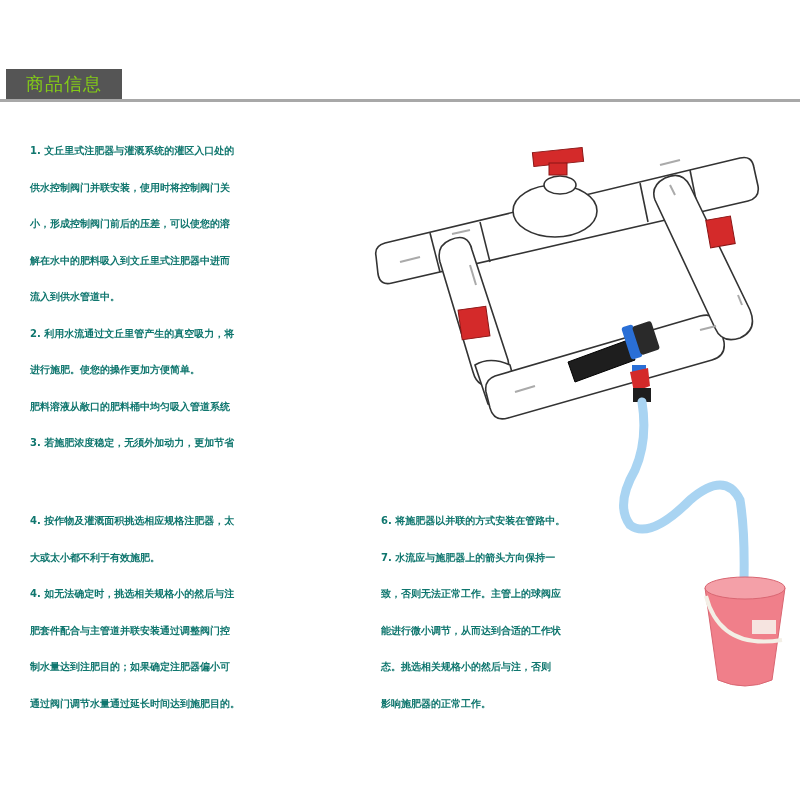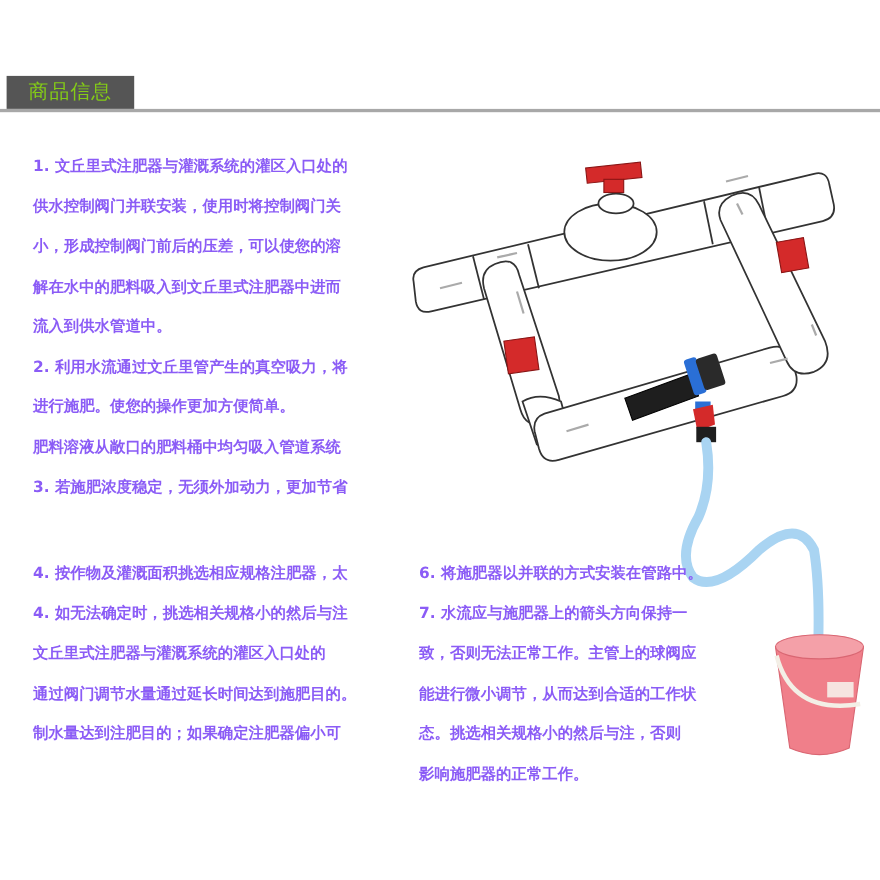--- a/index.html
+++ b/index.html
@@ -3,21 +3,21 @@
   <meta charset="utf-8">
   <style>
     html, body { margin: 0; padding: 0; background: #ffffff; }
     body { width: 800px; height: 800px; position: relative; overflow: hidden;
            font-family: "DejaVu Sans", sans-serif; color: #222; }
     .header-bar { position: absolute; left: 0; top: 0; width: 800px; height: 100px; }
     .header-tab { position: absolute; left: 6px; top: 69px; width: 116px; height: 30px;
                   background: #555555; color: #84cc16; font-size: 18px; line-height: 30px;
                   text-align: center; letter-spacing: 1px; }
     .header-rule { position: absolute; left: 0; top: 99px; width: 800px; height: 3px; background: #a8a8a8; }
-    .col { position: absolute; font-size: 14px; line-height: 36.5px; font-weight: bold; color: #8b5cf6; }
+    .col { position: absolute; font-size: 10px; line-height: 36.5px; font-weight: bold; color: #0f766e; }
     .col p { margin: 0; }
     .col-left-top { left: 30px; top: 133px; width: 330px; }
     .col-left-bottom { left: 30px; top: 503px; width: 330px; }
     .col-right-bottom { left: 367px; top: 503px; width: 300px; margin-left: 14px; }
     .illustration { position: absolute; left: 370px; top: 130px; width: 430px; height: 590px; }
   </style>
 </head>
 <body>
 
 <div class="header-bar">
@@ -32,24 +32,25 @@
   <p>解在水中的肥料吸入到文丘里式注肥器中进而</p>
   <p>流入到供水管道中。</p>
   <p>2. 利用水流通过文丘里管产生的真空吸力，将</p>
   <p>进行施肥。使您的操作更加方便简单。</p>
   <p>肥料溶液从敞口的肥料桶中均匀吸入管道系统</p>
   <p>3. 若施肥浓度稳定，无须外加动力，更加节省</p>
 </div>
 
 <div class="col col-left-bottom">
   <p>4. 按作物及灌溉面积挑选相应规格注肥器，太</p>
+  <p>大或太小都不利于有效施肥。</p>
   <p>4. 如无法确定时，挑选相关规格小的然后与注</p>
-  <p>文丘里式注肥器与灌溉系统的灌区入口处的</p>
+  <p>肥套件配合与主管道并联安装通过调整阀门控</p>
+  <p>制水量达到注肥目的；如果确定注肥器偏小可</p>
   <p>通过阀门调节水量通过延长时间达到施肥目的。</p>
-  <p>制水量达到注肥目的；如果确定注肥器偏小可</p>
 </div>
 
 <svg class="illustration" viewBox="370 130 430 590" width="430" height="590">
 
   <g fill="#ffffff" stroke="#333" stroke-width="1.6">
     <path d="M385,243 L740,158 Q752,155 754,168 L758,186 Q760,198 748,201 L392,283 Q380,286 378,274 L376,256 Q374,246 385,243 Z"></path>
     <line x1="430" y1="233" x2="440" y2="272"></line>
     <line x1="480" y1="222" x2="490" y2="262"></line>
     <line x1="640" y1="183" x2="648" y2="222"></line>
     <line x1="690" y1="170" x2="698" y2="210"></line>

